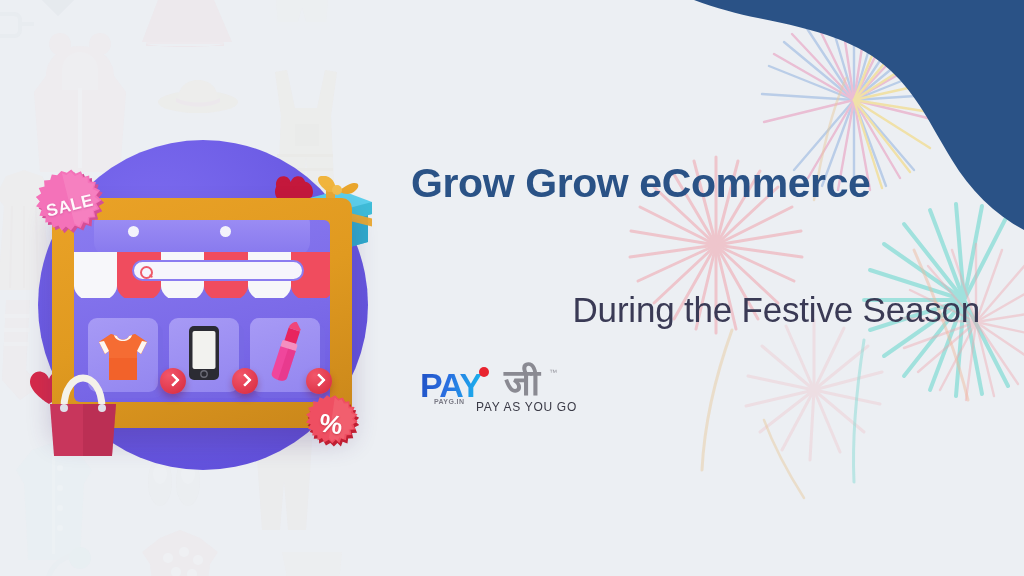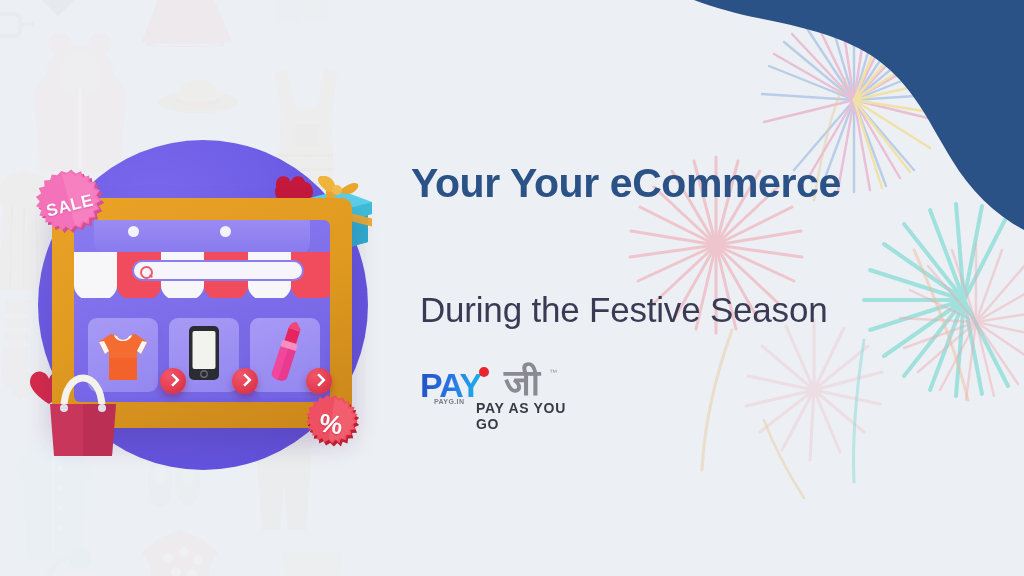--- a/index.html
+++ b/index.html
@@ -78,33 +78,33 @@
     text-shadow:0 1px 2px rgba(150,20,35,.4);
   }
 
   
   .headline{
     position:absolute;left:411px;top:160px;width:560px;
     font-size:41px;line-height:1.13;font-weight:700;color:#2a5286;letter-spacing:-.4px;
   }
   .subhead{
     position:absolute;left:420px;top:290px;width:560px;
-    font-size:35px;line-height:1.12;font-weight:400;color:#3a3a55;letter-spacing:-.2px;
+    font-size:35px;line-height:1.12;font-weight:400;color:#3a3a55;letter-spacing:-.2px;text-align:right;
   }
 
   
   .logo{position:absolute;left:420px;top:368px;width:170px;height:56px;}
   .logo-pay{position:absolute;left:0;top:0;font-size:34px;font-weight:800;letter-spacing:-1px;
     background:linear-gradient(100deg,#1f4fc4 0%,#2a6fe0 45%,#19b9ef 100%);
     -webkit-background-clip:text;background-clip:text;color:transparent;line-height:1;text-align:right;}
   .logo-dot{position:absolute;left:59px;top:-1px;width:10px;height:10px;border-radius:50%;background:#e8242f;}
   .logo-ji{position:absolute;left:84px;top:-3px;font-size:36px;font-weight:700;color:#8a8a92;line-height:1;}
   .logo-tm{position:absolute;left:129px;top:0px;font-size:8px;color:#9a9aa2;}
   .logo-payg{position:absolute;left:14px;top:30px;font-size:7px;font-weight:700;color:#7b7b86;letter-spacing:.4px;}
-  .logo-tag{position:absolute;left:56px;top:32px;font-size:14px;font-weight:700;color:#3a3a46;letter-spacing:.7px;}
+  .logo-tag{position:absolute;left:56px;top:32px;font-size:12px;font-weight:400;color:#3a3a46;letter-spacing:.7px;}
 </style>
 </head>
 <body>
 
 <div id="banner">
 
   <div class="wallpaper">
     <svg width="1024" height="576" viewBox="0 0 1024 576">
       <g opacity="0.55">
 
@@ -498,21 +498,21 @@
       <g transform="translate(31,31)">
         <path d="M0,-29 L4,-26 L8,-28 L11,-24 L15,-25 L16,-20 L21,-20 L20,-15 L25,-13 L22,-9 L26,-6 L22,-3 L25,2 L20,3 L22,8 L17,9 L17,14 L12,13 L11,18 L7,15 L4,19 L0,16 L-4,19 L-7,15 L-11,18 L-12,13 L-17,14 L-17,9 L-22,8 L-20,3 L-25,2 L-22,-3 L-26,-6 L-22,-9 L-25,-13 L-20,-15 L-21,-20 L-16,-20 L-15,-25 L-11,-24 L-8,-28 L-4,-26 Z" fill="#c01f33" transform="translate(2,3)"></path>
         <path d="M0,-29 L4,-26 L8,-28 L11,-24 L15,-25 L16,-20 L21,-20 L20,-15 L25,-13 L22,-9 L26,-6 L22,-3 L25,2 L20,3 L22,8 L17,9 L17,14 L12,13 L11,18 L7,15 L4,19 L0,16 L-4,19 L-7,15 L-11,18 L-12,13 L-17,14 L-17,9 L-22,8 L-20,3 L-25,2 L-22,-3 L-26,-6 L-22,-9 L-25,-13 L-20,-15 L-21,-20 L-16,-20 L-15,-25 L-11,-24 L-8,-28 L-4,-26 Z" fill="#ef4f62"></path>
         <path d="M0,-27 L4,-24 L7,-26 L10,-22 L14,-23 L15,-18 L19,-18 L18,-14 L23,-12 L20,-8 L24,-5 L20,-2 L23,2 L18,3 L20,7 L15,8 L15,13 L10,12 L9,16 L6,14 L3,17 L0,14 Z" fill="#f4737f" opacity="0.45"></path>
       </g>
     </svg>
     <span>%</span>
   </div>
 
   <div class="headline">
-    <div>Your Your eCommerce</div>
+    <div>Grow Grow eCommerce</div>
   </div>
 
   <div class="subhead">During the Festive Season</div>
 
   <div class="logo">
     <div class="logo-pay">PAY</div>
     <div class="logo-dot"></div>
     <div class="logo-ji">जी</div>
     <div class="logo-tm">™</div>
     <div class="logo-payg">PAYG.IN</div>

